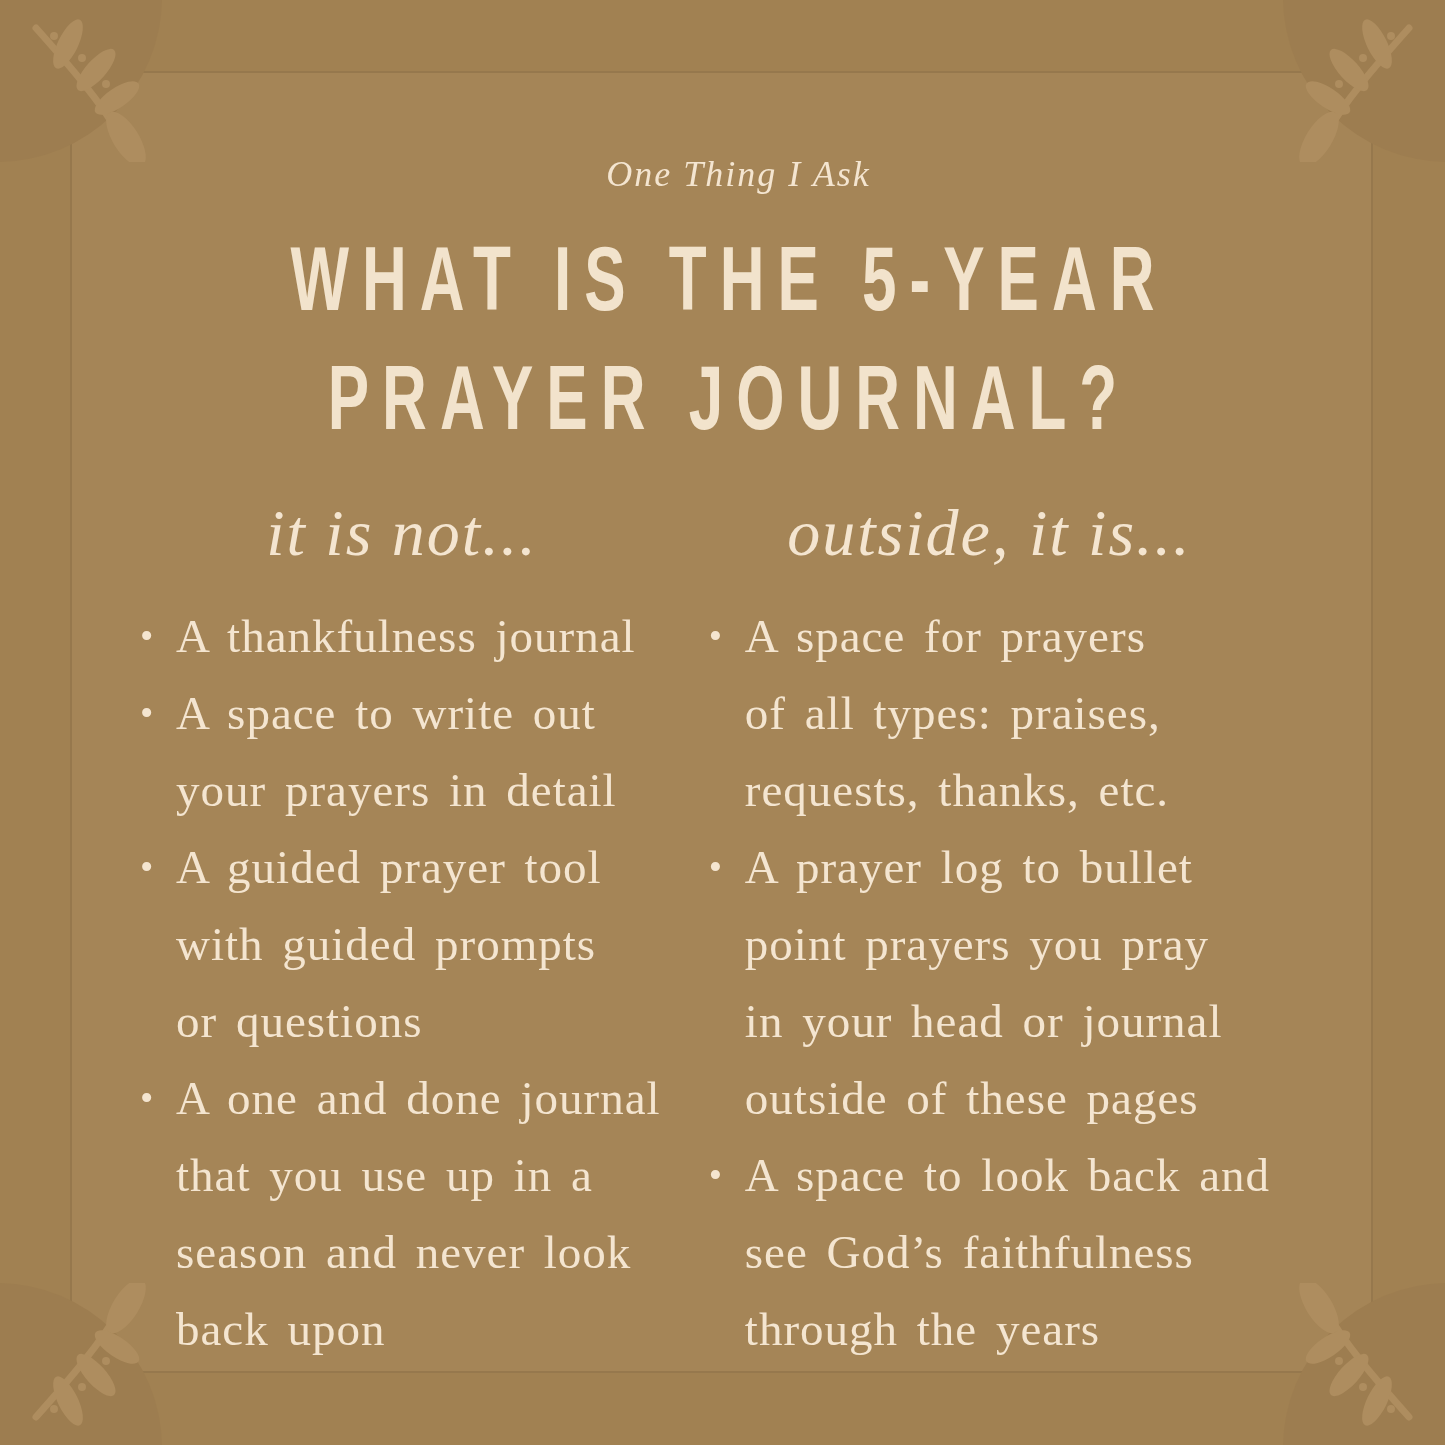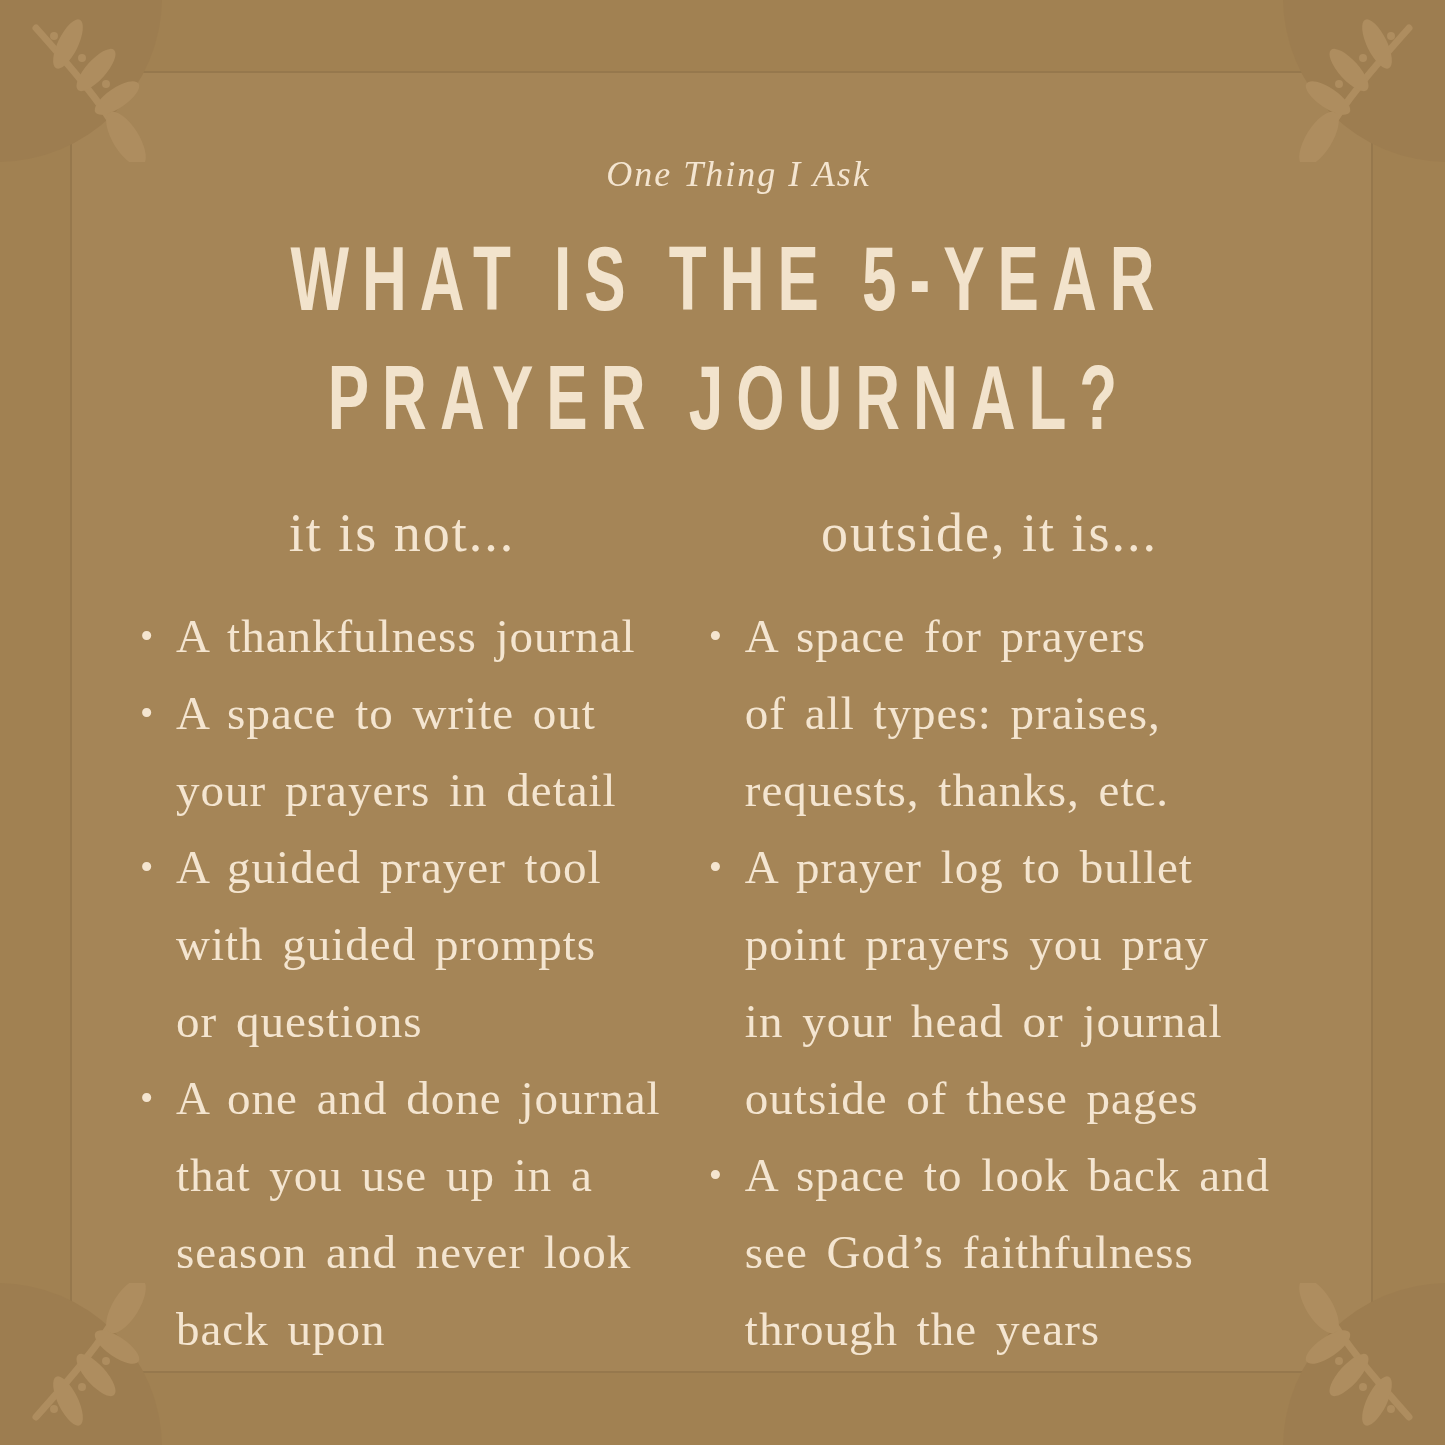--- a/index.html
+++ b/index.html
@@ -63,22 +63,23 @@
     position:absolute;top:462px;left:0;right:0;
     display:grid;
     grid-template-columns:1fr 1fr;
   }
   .col{box-sizing:border-box;}
   .col.left{padding-left:140px;padding-right:30px;}
   .col.right{padding-left:15px;padding-right:175px;}
   .col-heading{
     margin:26px 0 20px 0;
     text-align:center;
+    font-style:italic;
     font-weight:normal;
-    font-size:54px;line-height:90px;
+    font-size:66px;line-height:90px;
     letter-spacing:2px;
     white-space:nowrap;
   }
   .bullet-list{
     margin:0;padding:0;list-style:none;
   }
   .bullet-item{
     position:relative;
     padding-left:36px;
     font-size:47px;line-height:77px;

